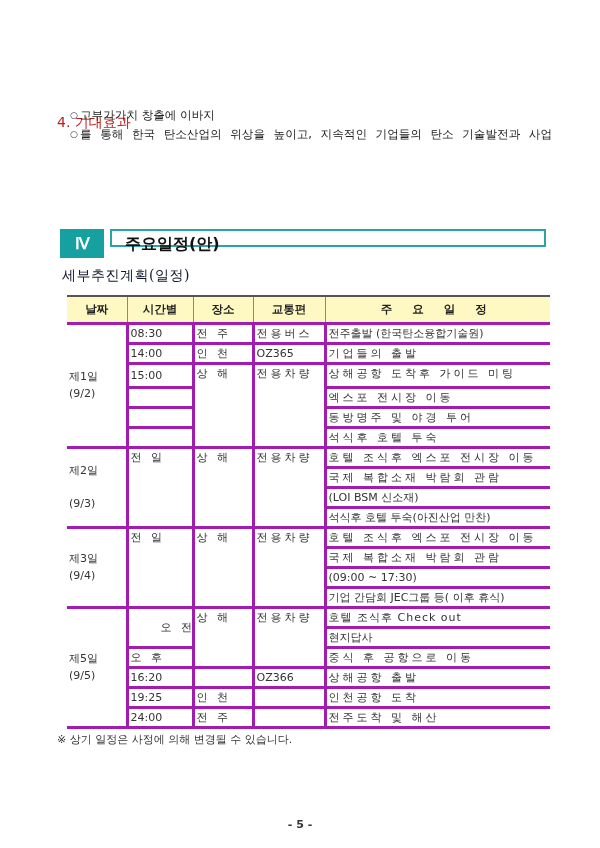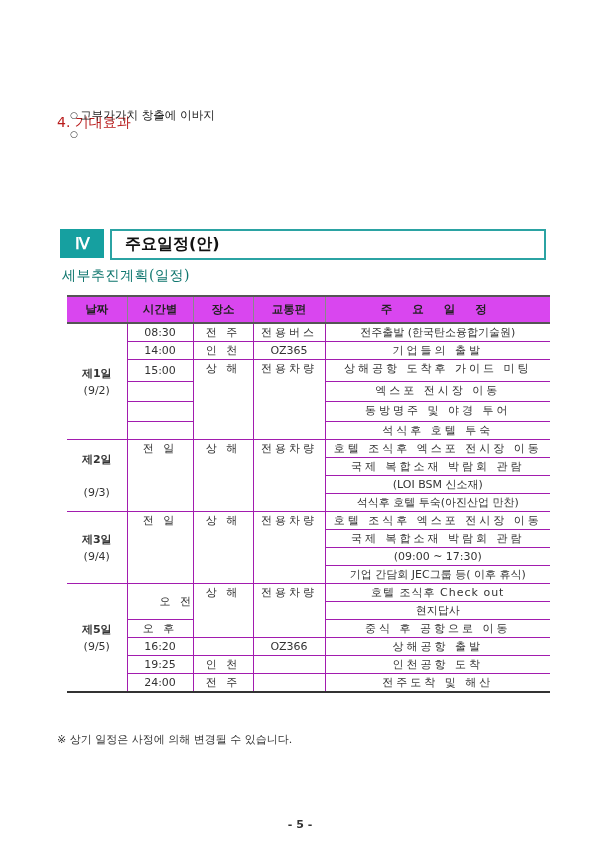--- a/index.html
+++ b/index.html
@@ -9,33 +9,33 @@
   .sec-heading { position: absolute; left: 57px; top: 86px; font-size: 14px; font-weight: normal; color: #b91c1c; letter-spacing: 0px; margin-top: 28px; }
   .bullets { position: absolute; left: 70px; top: 106px; width: 482px; font-size: 11.6px; line-height: 19px; color: #222; }
   .bullet { display: flex; margin-bottom: 0px; }
   .bullet .mark { width: 10px; flex: none; font-size: 9px; line-height: 19px; color: #333; }
   .bullet .txt { flex: 1; text-align: justify; text-align-last: left; }
   .bullet .txt .line { display: block; text-align: justify; text-align-last: justify; white-space: nowrap; }
   .bullet .txt .line.last { text-align-last: left; }
 
   .chapter { position: absolute; left: 60px; top: 229px; width: 486px; height: 29px; }
   .chapter-num { position: absolute; left: 0; top: 0; width: 44px; height: 29px; background: #16a0a0; color: #fff; font-weight: bold; font-size: 16px; text-align: center; line-height: 29px; font-family: "Liberation Sans", sans-serif; letter-spacing: -1px; }
-  .chapter-title-box { position: absolute; left: 50px; top: 0; right: 0; height: 31px; border: 2px solid #2ba3a3; }
+  .chapter-title-box { position: absolute; left: 50px; top: 0; right: 0; height: 18px; border: 2px solid #2ba3a3; }
   .chapter-title { position: absolute; left: 13px; top: 3px; font-size: 16px; font-weight: bold; color: #111; }
 
-  .subtitle { position: absolute; left: 62px; top: 267px; font-family: "DejaVu Serif", serif; font-size: 14px; color: #0f766e; letter-spacing: 0.5px; }
+  .subtitle { position: absolute; left: 62px; top: 267px; font-family: "DejaVu Serif", serif; font-size: 14px; color: #0f172a; letter-spacing: 0.5px; }
 
   table.sched { position: absolute; left: 67px; top: 295px; width: 483px; border-collapse: collapse; font-size: 11px; color: #333; table-layout: fixed; }
-  table.sched th { background: #d946ef; height: 27px; font-weight: bold; font-size: 11.5px; border-left: 1px solid #888; border-right: 1px solid #888; color: #222; }
+  table.sched th { background: #fef9c3; height: 27px; font-weight: bold; font-size: 11.5px; border-left: 1px solid #888; border-right: 1px solid #888; color: #222; }
   table.sched thead tr { border-top: 2px solid #555; border-bottom: 2px solid #555; }
-  table.sched td { border: 1px solid #a21caf; text-align: center; vertical-align: top; height: 18px; line-height: 17px; padding: 0 2px; white-space: nowrap; }
+  table.sched td { border: 3px solid #a21caf; vertical-align: top; height: 18px; line-height: 17px; padding: 0 2px; white-space: nowrap; }
   table.sched tr > *:first-child { border-left: none; }
   table.sched tr > *:last-child { border-right: none; }
   table.sched td.day { vertical-align: middle; font-size: 11px; }
-  table.sched td.day .dname { font-weight: bold; display: block; }
+  table.sched td.day .dname { font-weight: normal; display: block; }
   table.sched td.day .ddate { display: block; }
   table.sched td.mid { vertical-align: middle; padding-left: 32px; }
   table.sched tbody.grp { border-top: 1px solid #555; }
   table.sched tbody.grp.last { border-bottom: 2px solid #333; }
   .spaced { letter-spacing: 3px; margin-top: 36px; }
   .hspaced { letter-spacing: 8px; }
 
   .note { position: absolute; left: 57px; top: 708px; font-size: 11px; color: #333; margin-top: 24px; }
   .page-num { position: absolute; left: 0; width: 600px; top: 818px; text-align: center; font-size: 11px; font-weight: bold; color: #333; }
 </style>
@@ -47,20 +47,21 @@
 <div class="bullets">
   <div class="bullet">
     <span class="mark">○</span>
     <span class="txt">
       <span class="line last">고부가가치 창출에 이바지</span>
     </span>
   </div>
   <div class="bullet">
     <span class="mark">○</span>
     <span class="txt">
+      <span class="line">를 통해 한국 탄소산업의 위상을 높이고, 지속적인 기업들의 탄소 기술발전과 사업</span>
     </span>
   </div>
 </div>
 
 <div class="chapter">
   <div class="chapter-num">Ⅳ</div>
   <div class="chapter-title-box">
     <span class="chapter-title">주요일정(안)</span>
   </div>
 </div>

